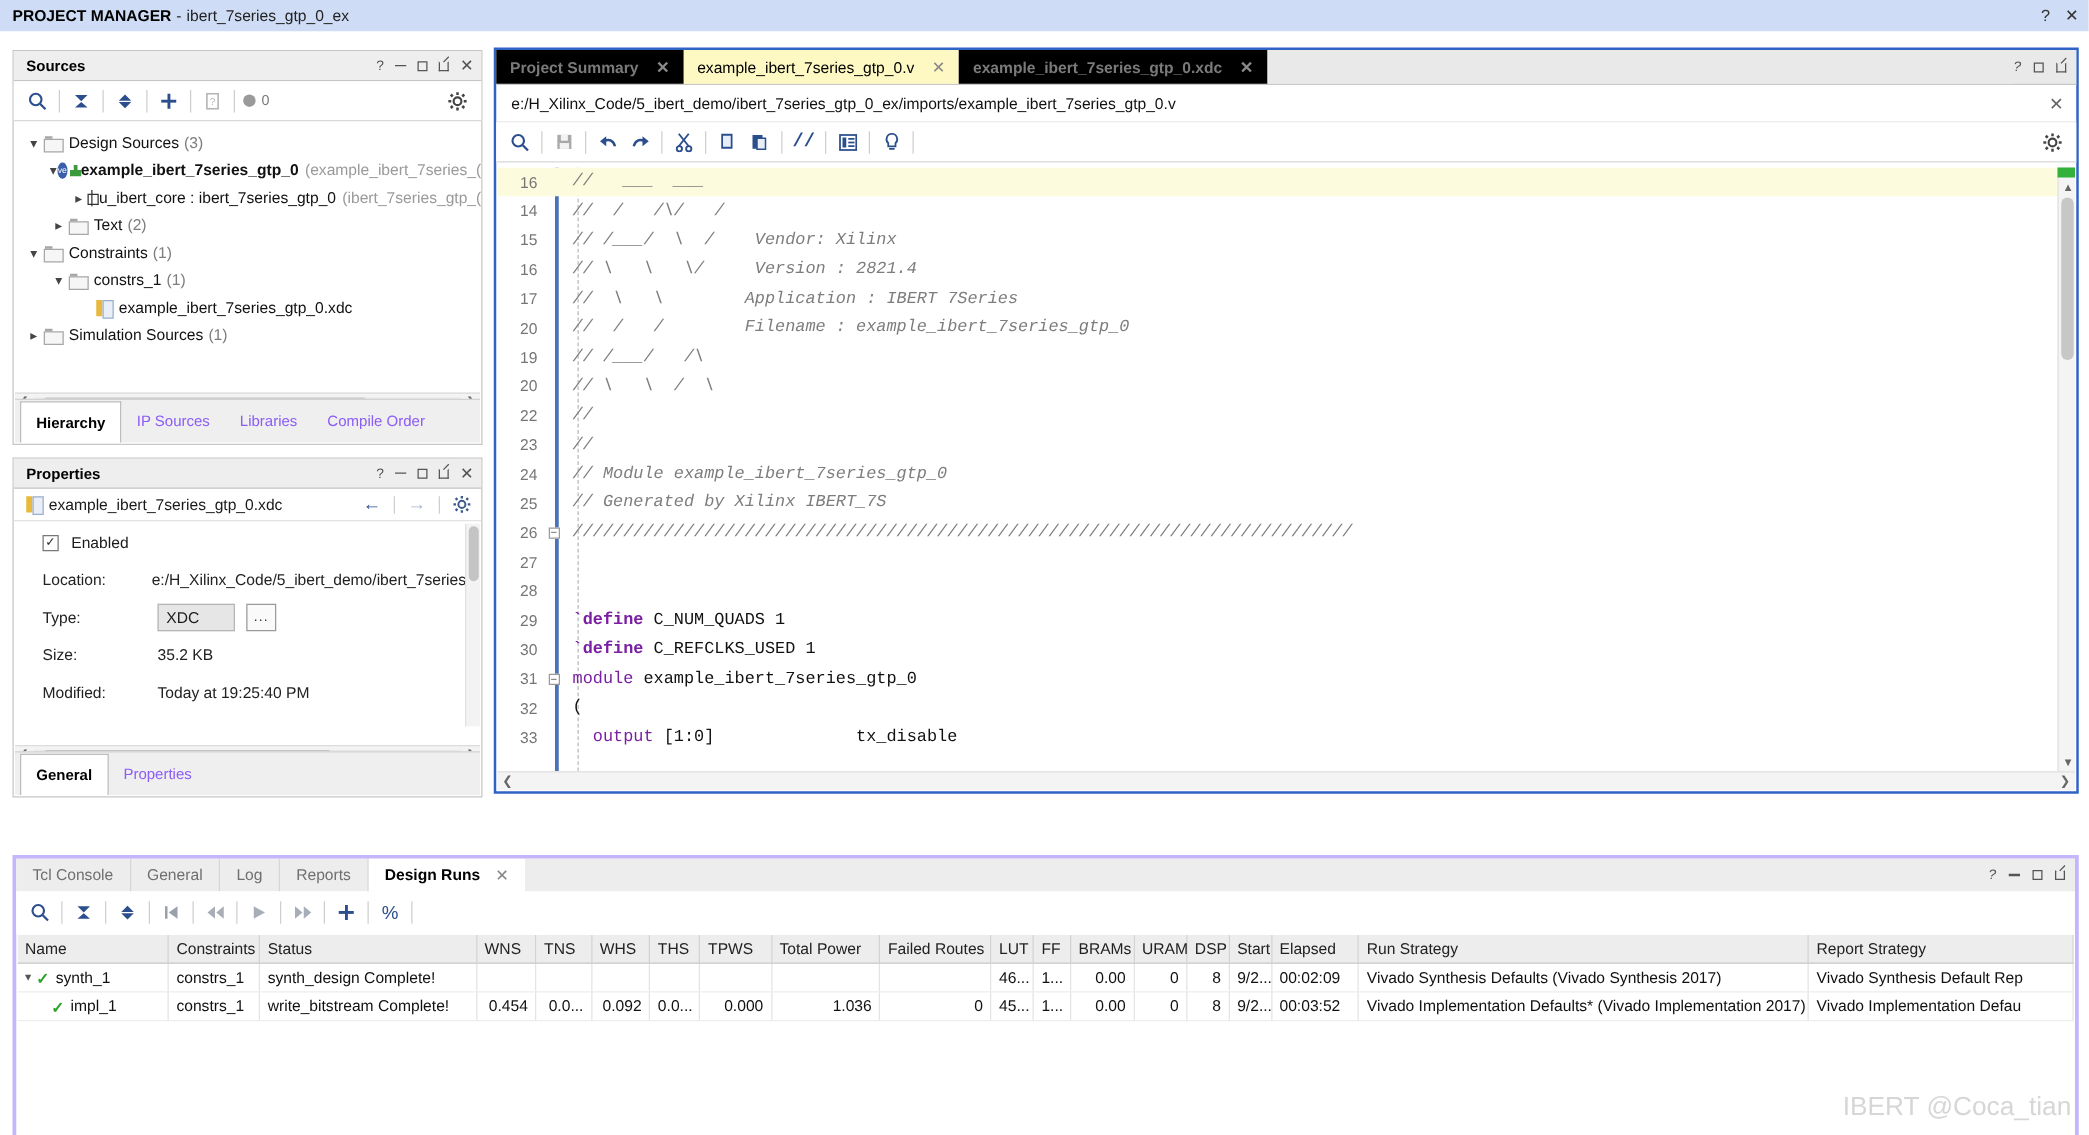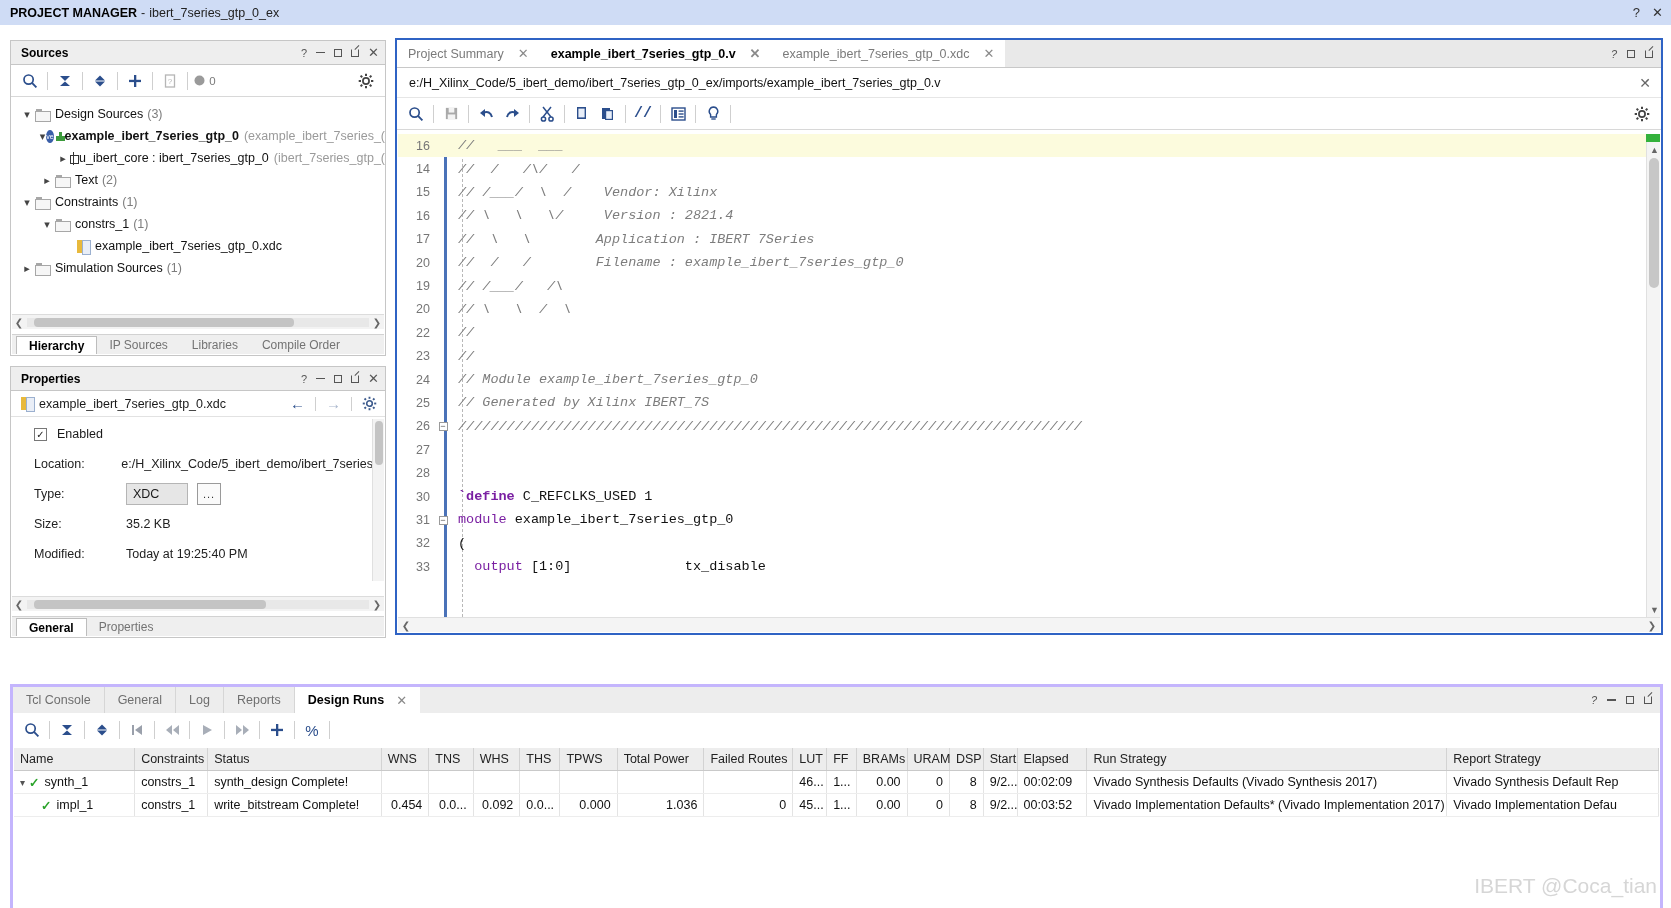--- a/index.html
+++ b/index.html
@@ -68,22 +68,22 @@
   .tmuted { color: #9a9a9a; margin-left: 5px; }
   .tcount { color: #7d7d7d; margin-left: 4px; }
 
   
   .hscroll { position:absolute; left:1px; right:1px; height: 15px; background:#f3f3f3; border-top:1px solid #dcdcdc; display:flex; align-items:center; }
   .hscroll .arr { width:14px; text-align:center; color:#666; font-size:10px; }
   .hscroll .track { flex:1; height:9px; background:#e8e8e8; position:relative; margin:0 1px;}
   .hscroll .thumb { position:absolute; left:0; top:0; height:9px; background:#c4c4c4; border-radius:4px; }
 
   
-  .tabstrip { position: absolute; left:1px; right:1px; bottom:1px; height:20px; background:#efefef; border-top:1px solid #d2d2d2; display:flex; align-items:stretch; }
-  .tabstrip .tab { padding: 0 12px; display:flex; align-items:center; font-size:12px; color:#737373; }
+  .tabstrip { position: absolute; left:1px; right:1px; bottom:1px; height:35px; background:#efefef; border-top:1px solid #d2d2d2; display:flex; align-items:stretch; }
+  .tabstrip .tab { padding: 0 12px; display:flex; align-items:center; font-size:12px; color:#8b5cf6; }
   .tabstrip .tab.active { background:#ffffff; color:#000; font-weight:bold; border:1px solid #bdbdbd; border-bottom:none; margin: 1px 0 0 4px; }
 
   
   .prop-file { height: 26px; display:flex; align-items:center; padding-left:10px; border-bottom:1px solid #e2e2e2; }
   .prop-file .nm { font-size: 12.5px; }
   .prop-nav { margin-left:auto; display:flex; align-items:center; gap: 10px; padding-right:8px;}
   .arrow-l { color:#2b4e8c; font-size: 15px; }
   .arrow-r { color:#a9b6cc; font-size: 15px; }
   .prop-body { position:absolute; left:1px; right:1px; top:52px; bottom:41px; overflow:hidden; }
   .prow { display:flex; align-items:center; min-height: 30px; padding-left: 22px; font-size:12.5px; }
@@ -91,22 +91,22 @@
   .pval { color:#222; white-space: nowrap; }
   .cbox { width:13px;height:13px;border:1.2px solid #777;background:#fff;display:inline-flex;align-items:center;justify-content:center;margin-right:10px;font-size:10px;color:#222;}
   .xdcbox { width:62px; height:22px; background:#e6e6e6; border:1px solid #b5b5b5; display:flex; align-items:center; padding-left:6px; font-size:12.5px;}
   .dots { width:24px;height:22px;border:1px solid #9a9a9a;background:#fafafa;display:flex;align-items:center;justify-content:center;margin-left:9px;color:#333;letter-spacing:1px;font-size:11px;}
   .vscroll-mini { position:absolute; right:1px; top:52px; bottom:56px; width:12px; background:#f3f3f3; border-left:1px solid #e0e0e0;}
   .vscroll-mini .th { position:absolute; left:2px; top:2px; width:8px; height:44px; background:#c4c4c4; border-radius:4px;}
 
   
   #editor { position:absolute; border: 2px solid #2f63c4; background:#fff; }
   .ed-tabs { height: 28px; background: #e9e9e9; display:flex; align-items:stretch; border-bottom: 1px solid #c8c8c8; }
-  .ed-tab { display:flex; align-items:center; gap:14px; padding: 0 11px; font-size:12.5px; color:#7a7a7a; background:#ffffff;}
-  .ed-tab.active { background:#ffffff; color:#000; font-weight:bold; }
+  .ed-tab { display:flex; align-items:center; gap:14px; padding: 0 11px; font-size:12.5px; color:#7a7a7a; background:#000000;font-weight:bold;}
+  .ed-tab.active { background:#fef9c3; color:#000; font-weight:normal; }
   .ed-tab .cl { color:#8a8a8a; font-size:13px; }
   .ed-tabs-rest { flex:1; background:#e9e9e9; }
   .ed-tabs-ctrls { display:flex; align-items:center; gap:10px; padding-right:8px; color:#555; font-size:11px;}
   .ed-path { height: 30px; display:flex; align-items:center; padding-left:12px; font-size:12.5px; color:#111; border-bottom:1px solid #e6e6e6;}
   .ed-path .cl { margin-left:auto; padding-right:10px; color:#666; font-size:14px; }
   .code-area { position:absolute; left:1px; right:1px; top: 94px; bottom: 16px; overflow:hidden; }
   .blue-bar { position:absolute; left:46px; top:0; bottom:0; width:3px; background:#4a72b8; }
   .dash-line { position:absolute; left: 64px; top:0; bottom:0; width:0; border-left: 1px dashed #b8b8b8; }
   .code-lines { position:absolute; left:0; right:14px; top:0; bottom:0; }
   .cline { height: 23.4px; display:flex; align-items:center; white-space:pre; font-family:"Liberation Mono", monospace; font-size:13.5px; }
@@ -529,20 +529,21 @@
           <div class="cline"><span class="ln">20</span><span class="fold"></span><span class="txt"><span class="cm">//  /   /        Filename : example_ibert_7series_gtp_0</span></span></div>
           <div class="cline"><span class="ln">19</span><span class="fold"></span><span class="txt"><span class="cm">// /___/   /\</span></span></div>
           <div class="cline"><span class="ln">20</span><span class="fold"></span><span class="txt"><span class="cm">// \   \  /  \</span></span></div>
           <div class="cline"><span class="ln">22</span><span class="fold"></span><span class="txt"><span class="cm">//</span></span></div>
           <div class="cline"><span class="ln">23</span><span class="fold"></span><span class="txt"><span class="cm">//</span></span></div>
           <div class="cline"><span class="ln">24</span><span class="fold"></span><span class="txt"><span class="cm">// Module example_ibert_7series_gtp_0</span></span></div>
           <div class="cline"><span class="ln">25</span><span class="fold"></span><span class="txt"><span class="cm">// Generated by Xilinx IBERT_7S</span></span></div>
           <div class="cline"><span class="ln">26</span><span class="fold"><span class="foldbox">−</span></span><span class="txt"><span class="cm">/////////////////////////////////////////////////////////////////////////////</span></span></div>
           <div class="cline"><span class="ln">27</span><span class="fold"></span><span class="txt"><span class="pl"></span></span></div>
           <div class="cline"><span class="ln">28</span><span class="fold"></span><span class="txt"><span class="pl"></span></span></div>
+          <div class="cline"><span class="ln">29</span><span class="fold"></span><span class="txt"><span class="kw">`define</span><span class="pl"> C_NUM_QUADS 1</span></span></div>
           <div class="cline"><span class="ln">30</span><span class="fold"></span><span class="txt"><span class="kw">`define</span><span class="pl"> C_REFCLKS_USED 1</span></span></div>
           <div class="cline"><span class="ln">31</span><span class="fold"><span class="foldbox">−</span></span><span class="txt"><span class="kw2">module</span><span class="pl"> example_ibert_7series_gtp_0</span></span></div>
           <div class="cline"><span class="ln">32</span><span class="fold"></span><span class="txt"><span class="pl">(</span></span></div>
           <div class="cline"><span class="ln">33</span><span class="fold"></span><span class="txt"><span class="kw2">  output</span><span class="pl"> [1:0]              tx_disable</span></span></div>
         </div>
     </div>
 
     <div class="ed-vscroll">
       <span class="mark"></span>
       <span class="ar" style="top:11px;">▲</span>

